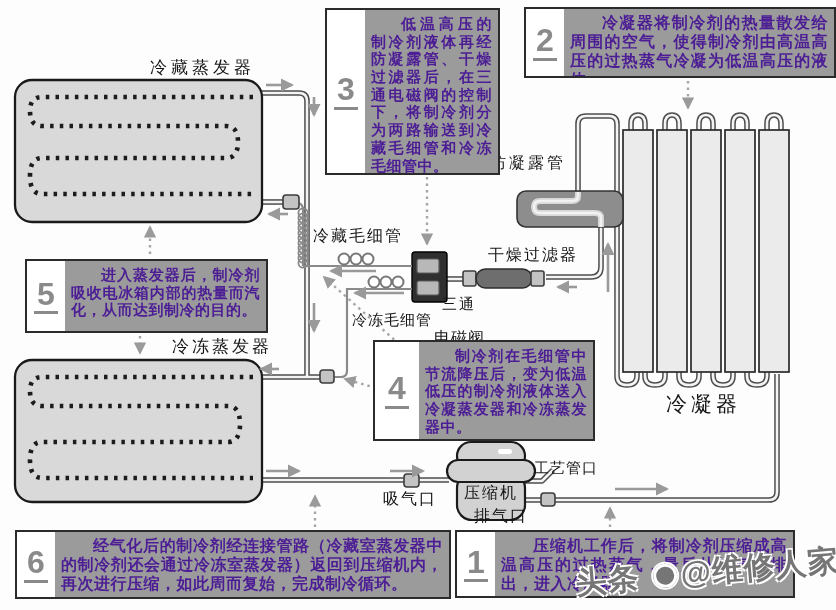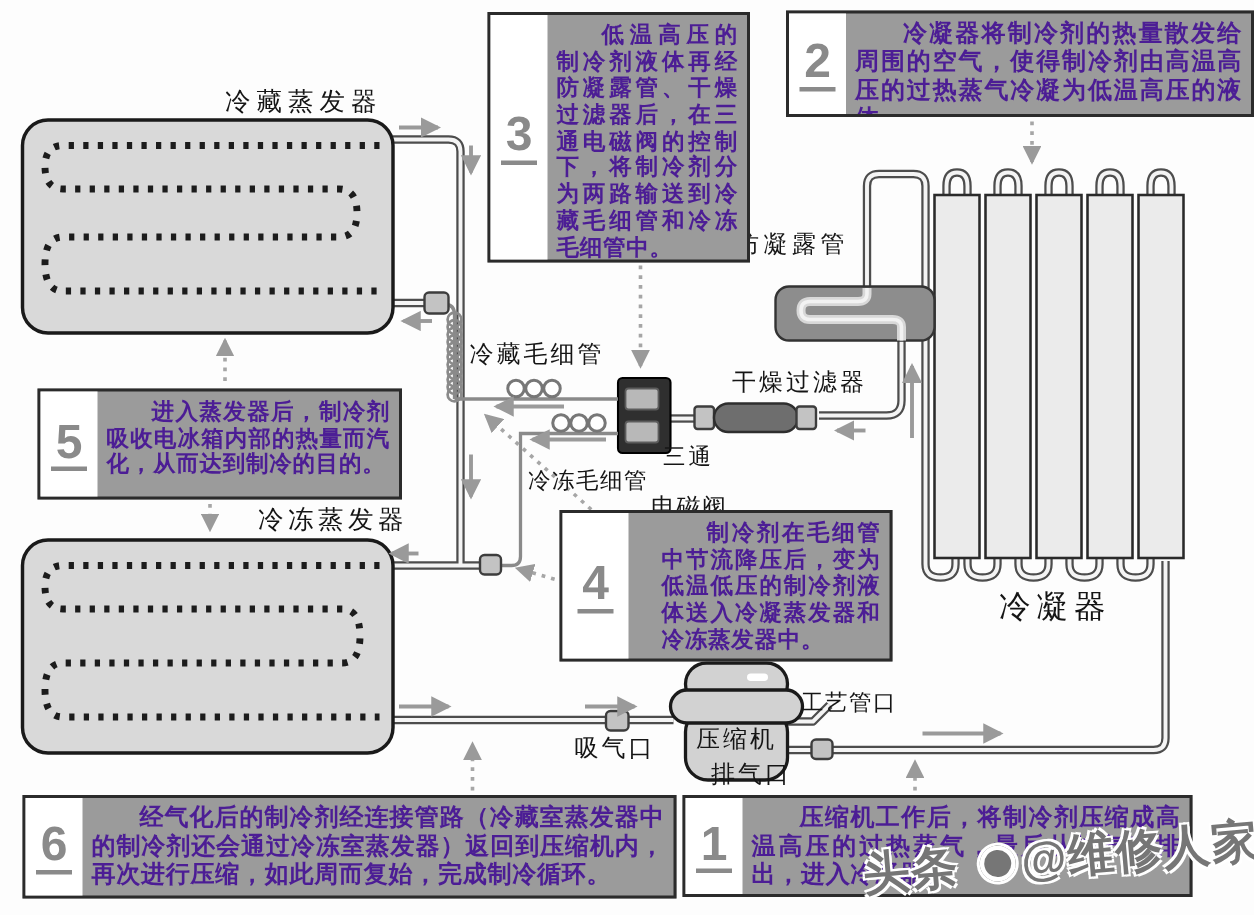--- a/index.html
+++ b/index.html
@@ -21,21 +21,21 @@
 
   
   .note{position:absolute;display:flex;border:2px solid #2b2b2b;background:var(--panel);box-sizing:border-box;}
   .note .num{background:#fff;display:flex;align-items:center;justify-content:center;flex:0 0 38px;}
   .note .num span{font-size:32px;font-weight:bold;color:var(--numcol);border-bottom:3px solid var(--numcol);line-height:1.05;padding:0 3px;}
   .note .txt{color:#4c1d95;font-weight:bold;font-size:16px;line-height:1.18;letter-spacing:.5px;
     padding:5px 6px;text-indent:2em;text-align:justify;overflow:hidden;}
   .b1{left:455px;top:530px;width:340px;height:68px;}
   .b2{left:524px;top:7px;width:312px;height:71px;}
   .b3{left:325px;top:8px;width:175px;height:167px;}  .b3 .txt{font-size:15px;}
-  .b4{left:373px;top:340px;width:222px;height:101px;} .b4 .num{flex:0 0 44px;} .b4 .txt{font-size:15px;margin-left:16px;}
+  .b4{left:373px;top:340px;width:222px;height:101px;} .b4 .num{flex:0 0 44px;} .b4 .txt{font-size:15px;}
   .b5{left:25px;top:259px;width:243px;height:74px;}  .b5 .txt{font-size:15px;}
   .b6{left:15px;top:530px;width:436px;height:69px;}
 
   
   .lbl{position:absolute;color:#151515;font-size:16px;letter-spacing:3px;white-space:nowrap;font-weight:500;}
 
   
   .watermark{position:absolute;left:575px;top:551px;transform:rotate(-5deg);
     font-size:31px;font-weight:bold;color:#767676;letter-spacing:1px;white-space:nowrap;
     text-shadow:-1.5px -1.5px 0 #fff,1.5px -1.5px 0 #fff,-1.5px 1.5px 0 #fff,1.5px 1.5px 0 #fff;}

